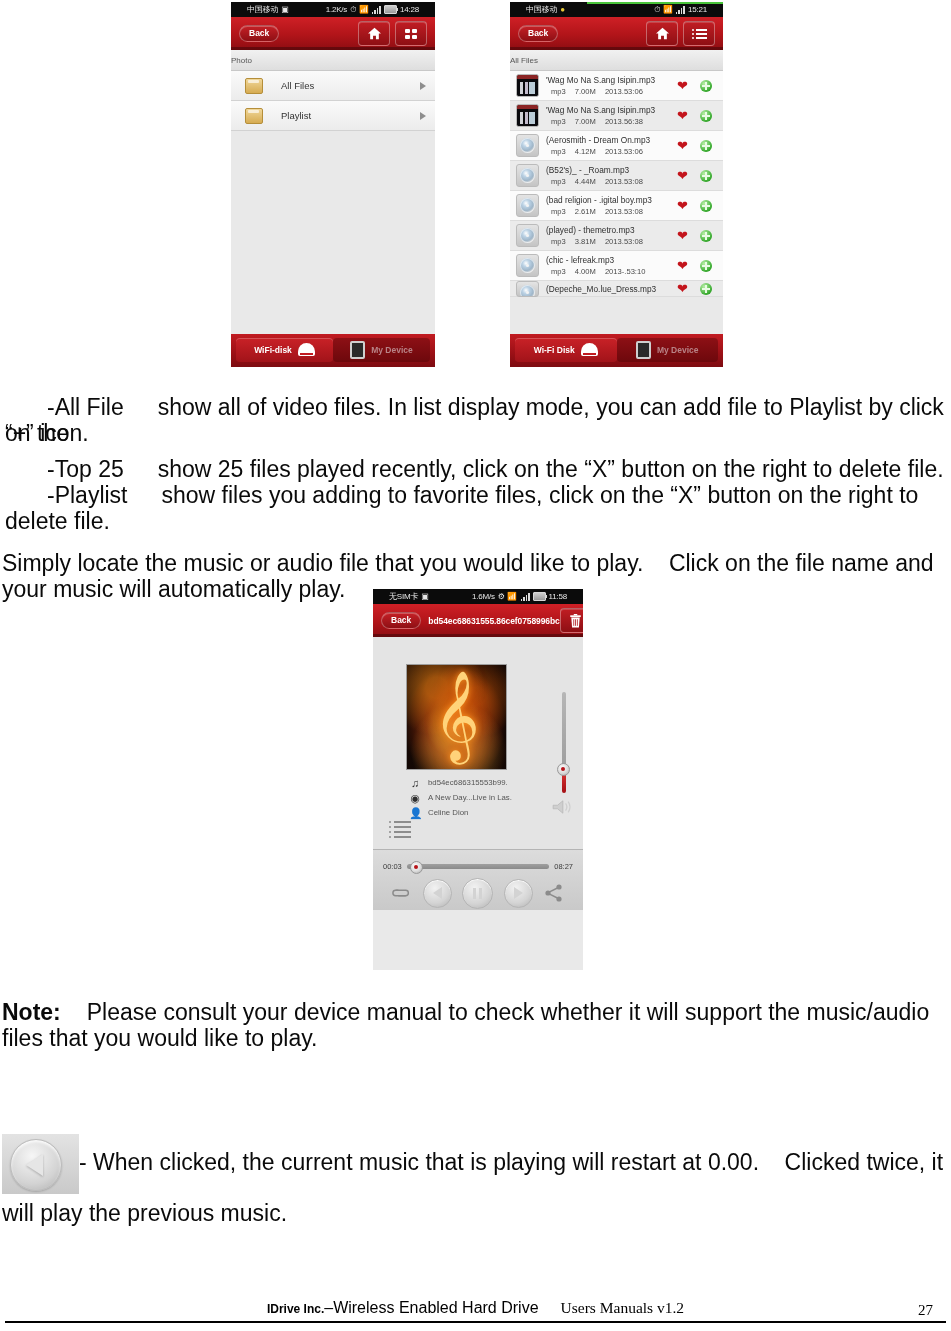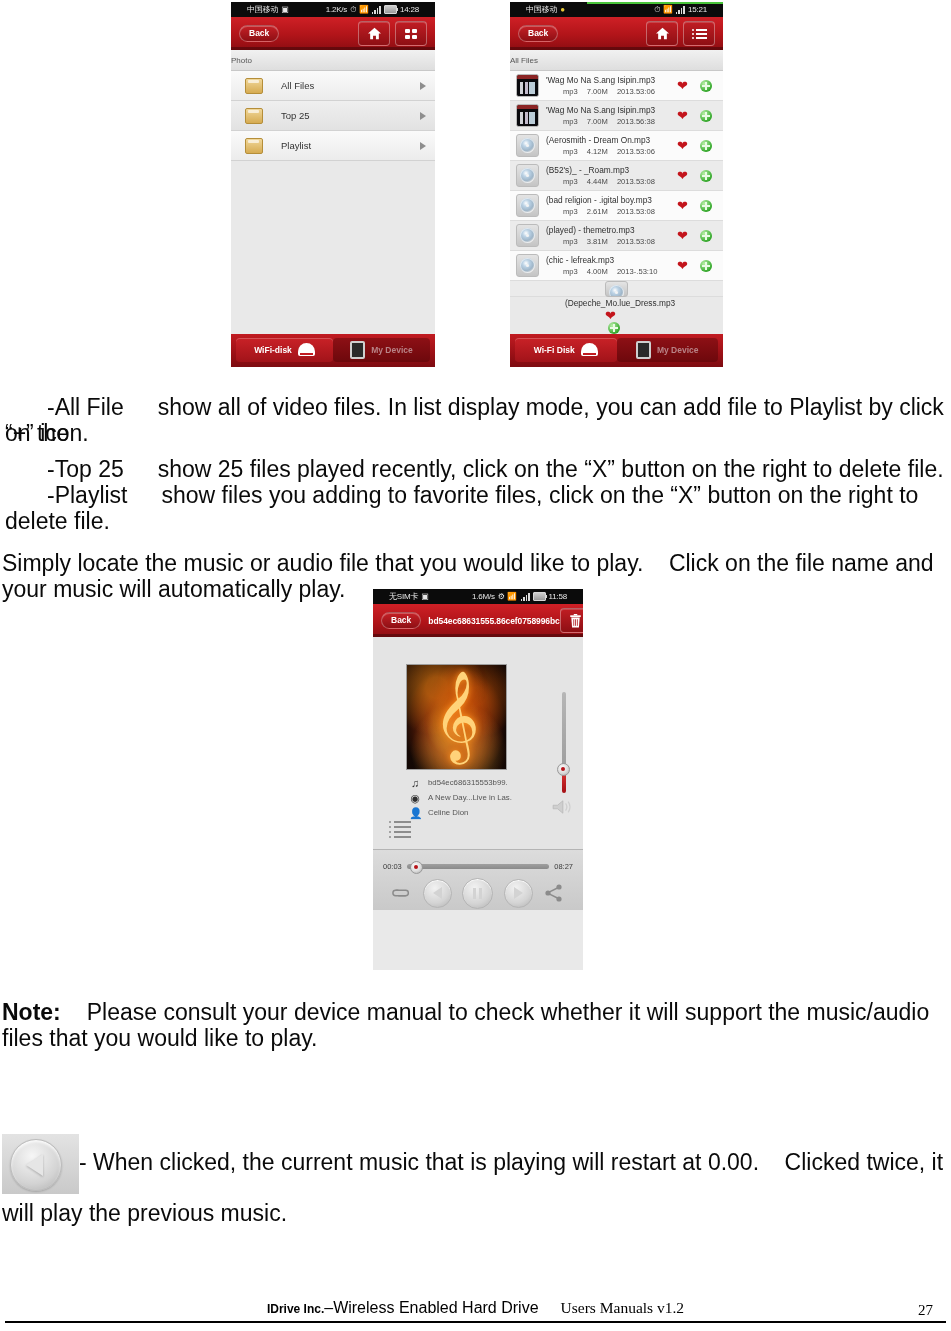--- a/index.html
+++ b/index.html
@@ -200,21 +200,21 @@
       linear-gradient(90deg,#e7e9ef 0 22%, transparent 22% 30%, #d8cfe2 30% 52%, transparent 52% 60%, #cfe3ef 60% 100%);
     opacity:.9;
   }
   .file-meta{ margin-left:7px; flex:1; min-width:0; }
   .file-name{
     font-size: 8.3px; color:#2f2f2f; white-space:nowrap;
     overflow:hidden; text-overflow:clip; line-height:12px;
   }
   .file-sub{
     font-size: 7.6px; color:#4a4a4a; line-height:12px;
-    display:flex; gap:9px; padding-left:5px;margin-left:12px;
+    display:flex; gap:9px; padding-left:5px;
   }
   .heart{ color:#c3151c; font-size:13px; flex:none; margin-right:12px; line-height:1;}
   .plusico{
     width:12px;height:12px;border-radius:50%;flex:none; margin-right:5px;
     background: radial-gradient(circle at 35% 30%, #b9f0a8, #34a82b 70%, #1f7a19);
     position:relative;
   }
   .plusico::before,.plusico::after{
     content:""; position:absolute; background:#eafbe5;
   }
@@ -429,25 +429,20 @@
         </span>
       </div>
     </div>
   </div>
 
   <div class="sec-strip">Photo</div>
 
   <div class="folder-row">
     <div class="folder-ico"></div>
     <div class="folder-lbl">All Files</div>
-    <div class="chev"></div>
-  </div>
-  <div class="folder-row alt">
-    <div class="folder-ico"></div>
-    <div class="folder-lbl">Top 25</div>
     <div class="chev"></div>
   </div>
   <div class="folder-row">
     <div class="folder-ico"></div>
     <div class="folder-lbl">Playlist</div>
     <div class="chev"></div>
   </div>
 
   <div class="tabbar">
     <div class="tab active">
@@ -603,21 +598,21 @@
         <div class="file-sub">
           <span>mp3</span>
           <span>4.00M</span>
           <span>2013-.53:10</span>
         </div>
       </div>
       <div class="heart">❤</div>
       <div class="plusico"></div>
     </div>
 
-    <div class="file-row alt" style="height:16px;flex-direction:column;">
+    <div class="file-row alt" style="height:16px;">
       <div class="thumb disc" style="height:14px;"></div>
       <div class="file-meta">
         <div class="file-name">(Depeche_Mo.lue_Dress.mp3</div>
       </div>
       <div class="heart">❤</div>
       <div class="plusico"></div>
     </div>
   </div>
 
   <div class="tabbar">

